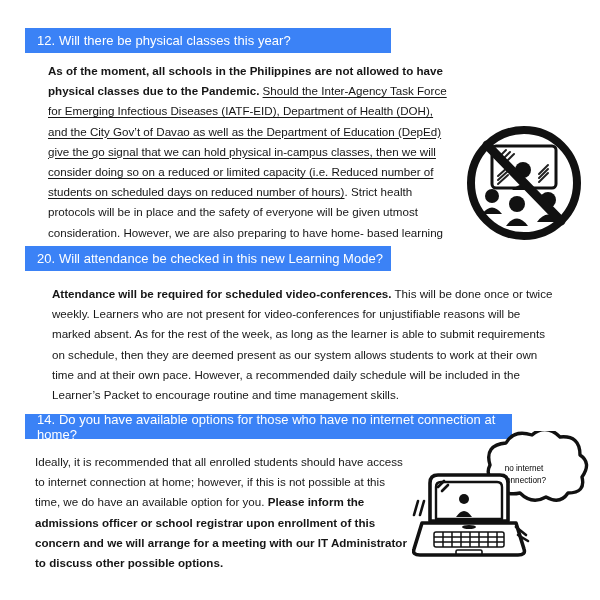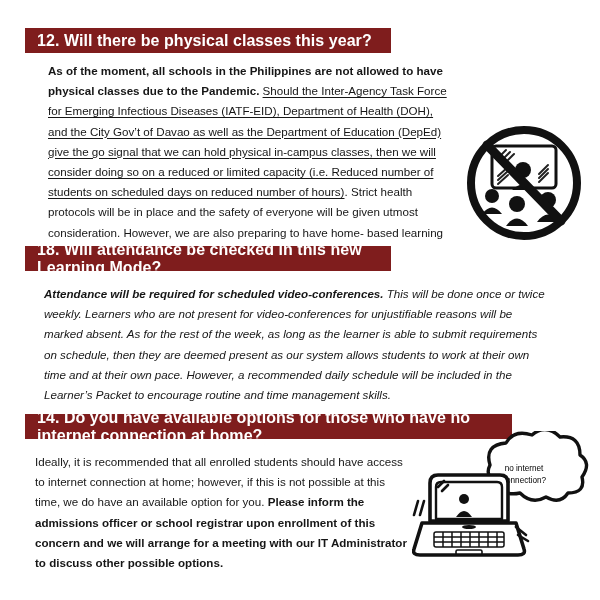--- a/index.html
+++ b/index.html
@@ -18,45 +18,45 @@
   .page {
     position: relative;
     width: 600px;
     height: 600px;
     box-sizing: border-box;
   }
 
   
   .qbanner {
     position: absolute;
-    background: #7f1d1d;
+    background: #3b82f6;
     color: #ffffff;
-    font-weight: bold;
-    font-size: 16px;
+    font-weight: normal;
+    font-size: 13px;
     letter-spacing: 0.05px;
     display: flex;
     align-items: center;
     padding-left: 12px;
     box-sizing: border-box;
     height: 25px;
   }
   #banner-12 { left: 25px; top: 28px;  width: 366px; }
   #banner-13 { left: 25px; top: 246px; width: 366px; }
   #banner-14 { left: 25px; top: 414px; width: 487px; }
 
   
   .body-block {
     position: absolute;
     font-size: 11.6px;
     line-height: 20.2px;
     color: #161616;
     text-align: left;
   }
   #para-12 { left: 48px; top: 61px;  width: 404px; }
-  #para-13 { left: 44px; top: 284px; width: 508px; font-style: italic; }
+  #para-13 { left: 52px; top: 284px; width: 508px; }
   #para-14 { left: 35px; top: 452px; width: 375px; }
 
   .b  { font-weight: bold; }
   .u  { text-decoration: underline; text-underline-offset: 2px; }
 
   
   #illus-no-classes {
     position: absolute;
     left: 456px;
     top: 126px;
@@ -115,21 +115,21 @@
         <circle cx="92" cy="74" r="8"></circle>
         <path d="M81 96 q11 -15 22 0 z"></path>
       </g>
 
       <circle cx="68" cy="57" r="53" fill="none" stroke="#111111" stroke-width="8"></circle>
       <line x1="31" y1="19" x2="105" y2="95" stroke="#111111" stroke-width="9" stroke-linecap="round"></line>
     </svg>
   </div>
 
   <div class="qbanner" id="banner-13">
-    <span>18. Will attendance be checked in this new Learning Mode?</span>
+    <span>20. Will attendance be checked in this new Learning Mode?</span>
   </div>
 
   <div class="body-block" id="para-13"><span class="b">Attendance will be required for scheduled video-conferences.</span><span> This will be done once or twice weekly. Learners who are not present for video-conferences for unjustifiable reasons will be marked absent. As for the rest of the week, as long as the learner is able to submit requirements on schedule, then they are deemed present as our system allows students to work at their own time and at their own pace. However, a recommended daily schedule will be included in the Learner’s Packet to encourage routine and time management skills.</span></div>
 
   <div class="qbanner" id="banner-14">
     <span>14. Do you have available options for those who have no internet connection at home?</span>
   </div>
 
   <div class="body-block" id="para-14"><span>Ideally, it is recommended that all enrolled students should have access to internet connection at home; however, if this is not possible at this time, we do have an available option for you. </span><span class="b">Please inform the admissions officer or school registrar upon enrollment of this concern and we will arrange for a meeting with our IT Administrator to discuss other possible options.</span></div>
 

